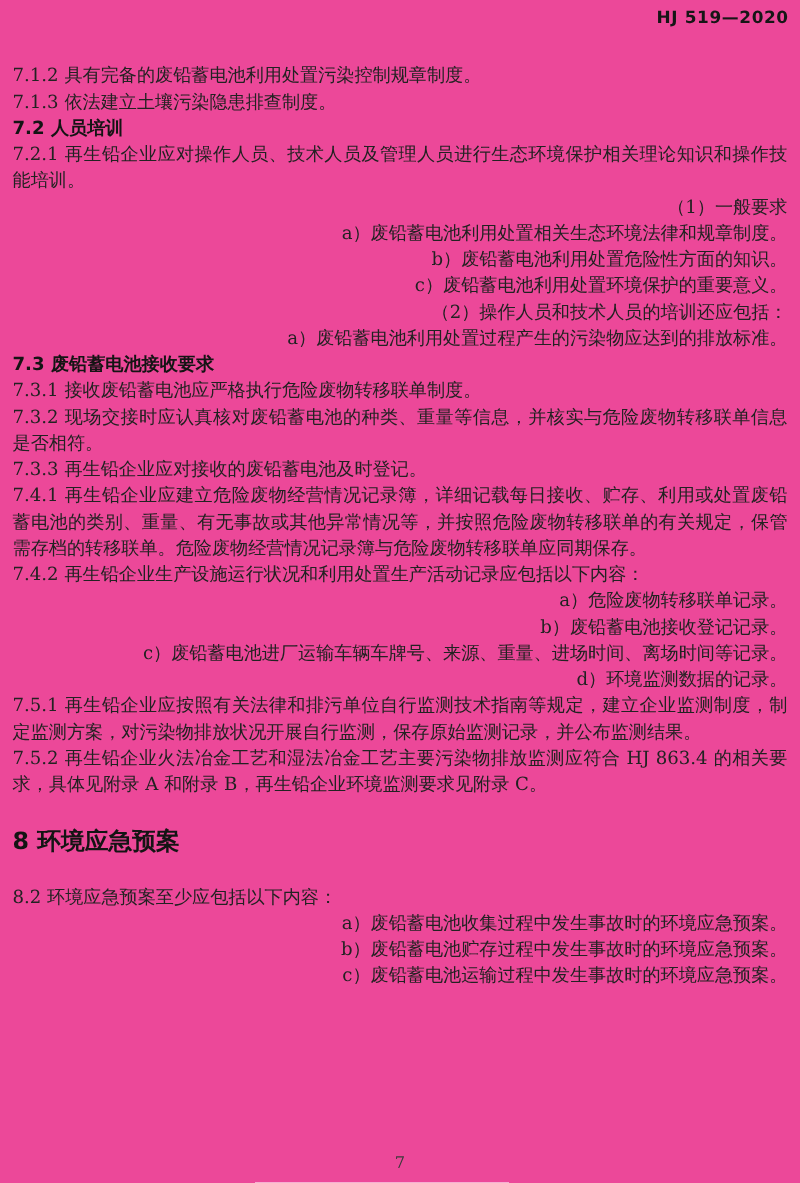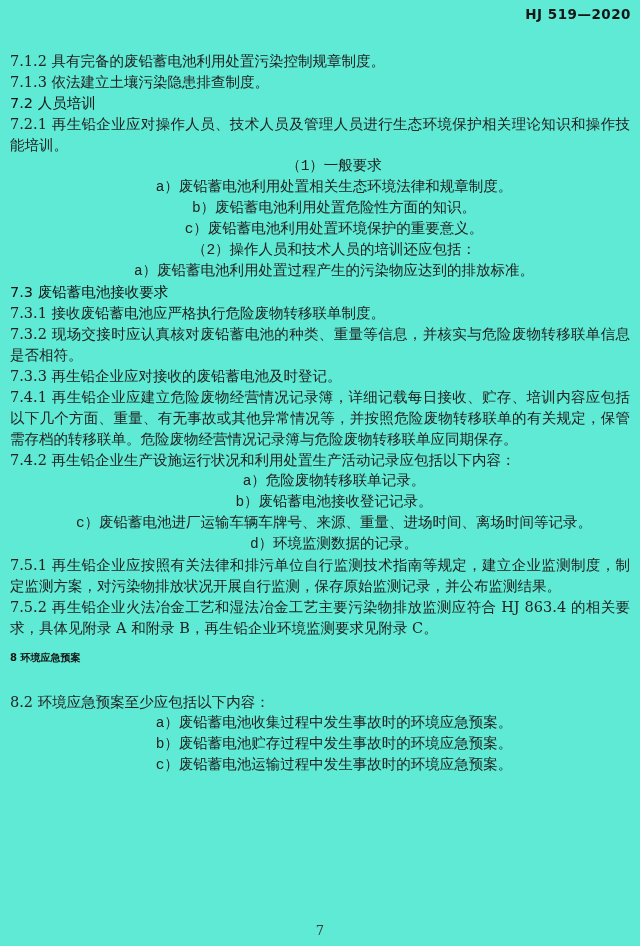--- a/index.html
+++ b/index.html
@@ -4,21 +4,21 @@
 <style>
   html, body {
     margin: 0;
     padding: 0;
     background: #ffffff;
   }
   .page {
     position: relative;
     width: 640px;
     height: 946px;
-    background: #5eead4;
+    background: #ec4899;
     color: #1f1f1f;
     overflow: hidden;
     box-sizing: border-box;
     font-family: "DejaVu Serif", "Liberation Serif", serif;
   }
   .doc-header {
     position: absolute;
     top: 6px;
     right: 9px;
     font-family: "DejaVu Sans", "Liberation Sans", sans-serif;
@@ -35,35 +35,34 @@
   }
   .content p {
     margin: 0;
     font-size: 14.5px;
     line-height: 21px;
     text-align: justify;
     color: #222222;
   }
   .content p.h2 {
     font-family: "DejaVu Sans", "Liberation Sans", sans-serif;
-    font-weight: normal;
+    font-weight: bold;
     color: #141414;
     text-align: left;
   }
   .content p.indent {
     padding-left: 28px;
-    text-align: center;
-    font-family: Liberation Mono, monospace;
+    text-align: right;
   }
   .content p.chapter {
     font-family: "DejaVu Sans", "Liberation Sans", sans-serif;
     font-weight: bold;
-    font-size: 10px;
+    font-size: 19px;
     color: #141414;
-    margin-top: 8px;
+    margin-top: 24px;
     margin-bottom: 24px;
     text-align: left;
   }
   .page-number {
     position: absolute;
     bottom: 8px;
     left: 0;
     width: 100%;
     text-align: center;
     font-size: 13px;
@@ -86,21 +85,21 @@
     <p class="indent">（1）一般要求</p>
     <p class="indent">a）废铅蓄电池利用处置相关生态环境法律和规章制度。</p>
     <p class="indent">b）废铅蓄电池利用处置危险性方面的知识。</p>
     <p class="indent">c）废铅蓄电池利用处置环境保护的重要意义。</p>
     <p class="indent">（2）操作人员和技术人员的培训还应包括：</p>
     <p class="indent">a）废铅蓄电池利用处置过程产生的污染物应达到的排放标准。</p>
     <p class="h2">7.3 废铅蓄电池接收要求</p>
     <p class="clause">7.3.1 接收废铅蓄电池应严格执行危险废物转移联单制度。</p>
     <p class="clause">7.3.2 现场交接时应认真核对废铅蓄电池的种类、重量等信息，并核实与危险废物转移联单信息是否相符。</p>
     <p class="clause">7.3.3 再生铅企业应对接收的废铅蓄电池及时登记。</p>
-    <p class="clause">7.4.1 再生铅企业应建立危险废物经营情况记录簿，详细记载每日接收、贮存、培训内容应包括以下几个方面、重量、有无事故或其他异常情况等，并按照危险废物转移联单的有关规定，保管需存档的转移联单。危险废物经营情况记录簿与危险废物转移联单应同期保存。</p>
+    <p class="clause">7.4.1 再生铅企业应建立危险废物经营情况记录簿，详细记载每日接收、贮存、利用或处置废铅蓄电池的类别、重量、有无事故或其他异常情况等，并按照危险废物转移联单的有关规定，保管需存档的转移联单。危险废物经营情况记录簿与危险废物转移联单应同期保存。</p>
     <p class="clause">7.4.2 再生铅企业生产设施运行状况和利用处置生产活动记录应包括以下内容：</p>
     <p class="indent">a）危险废物转移联单记录。</p>
     <p class="indent">b）废铅蓄电池接收登记记录。</p>
     <p class="indent">c）废铅蓄电池进厂运输车辆车牌号、来源、重量、进场时间、离场时间等记录。</p>
     <p class="indent">d）环境监测数据的记录。</p>
     <p class="clause">7.5.1 再生铅企业应按照有关法律和排污单位自行监测技术指南等规定，建立企业监测制度，制定监测方案，对污染物排放状况开展自行监测，保存原始监测记录，并公布监测结果。</p>
     <p class="clause">7.5.2 再生铅企业火法冶金工艺和湿法冶金工艺主要污染物排放监测应符合 HJ 863.4 的相关要求，具体见附录 A 和附录 B，再生铅企业环境监测要求见附录 C。</p>
     <p class="chapter">8 环境应急预案</p>
     <p class="clause">8.2 环境应急预案至少应包括以下内容：</p>
     <p class="indent">a）废铅蓄电池收集过程中发生事故时的环境应急预案。</p>

